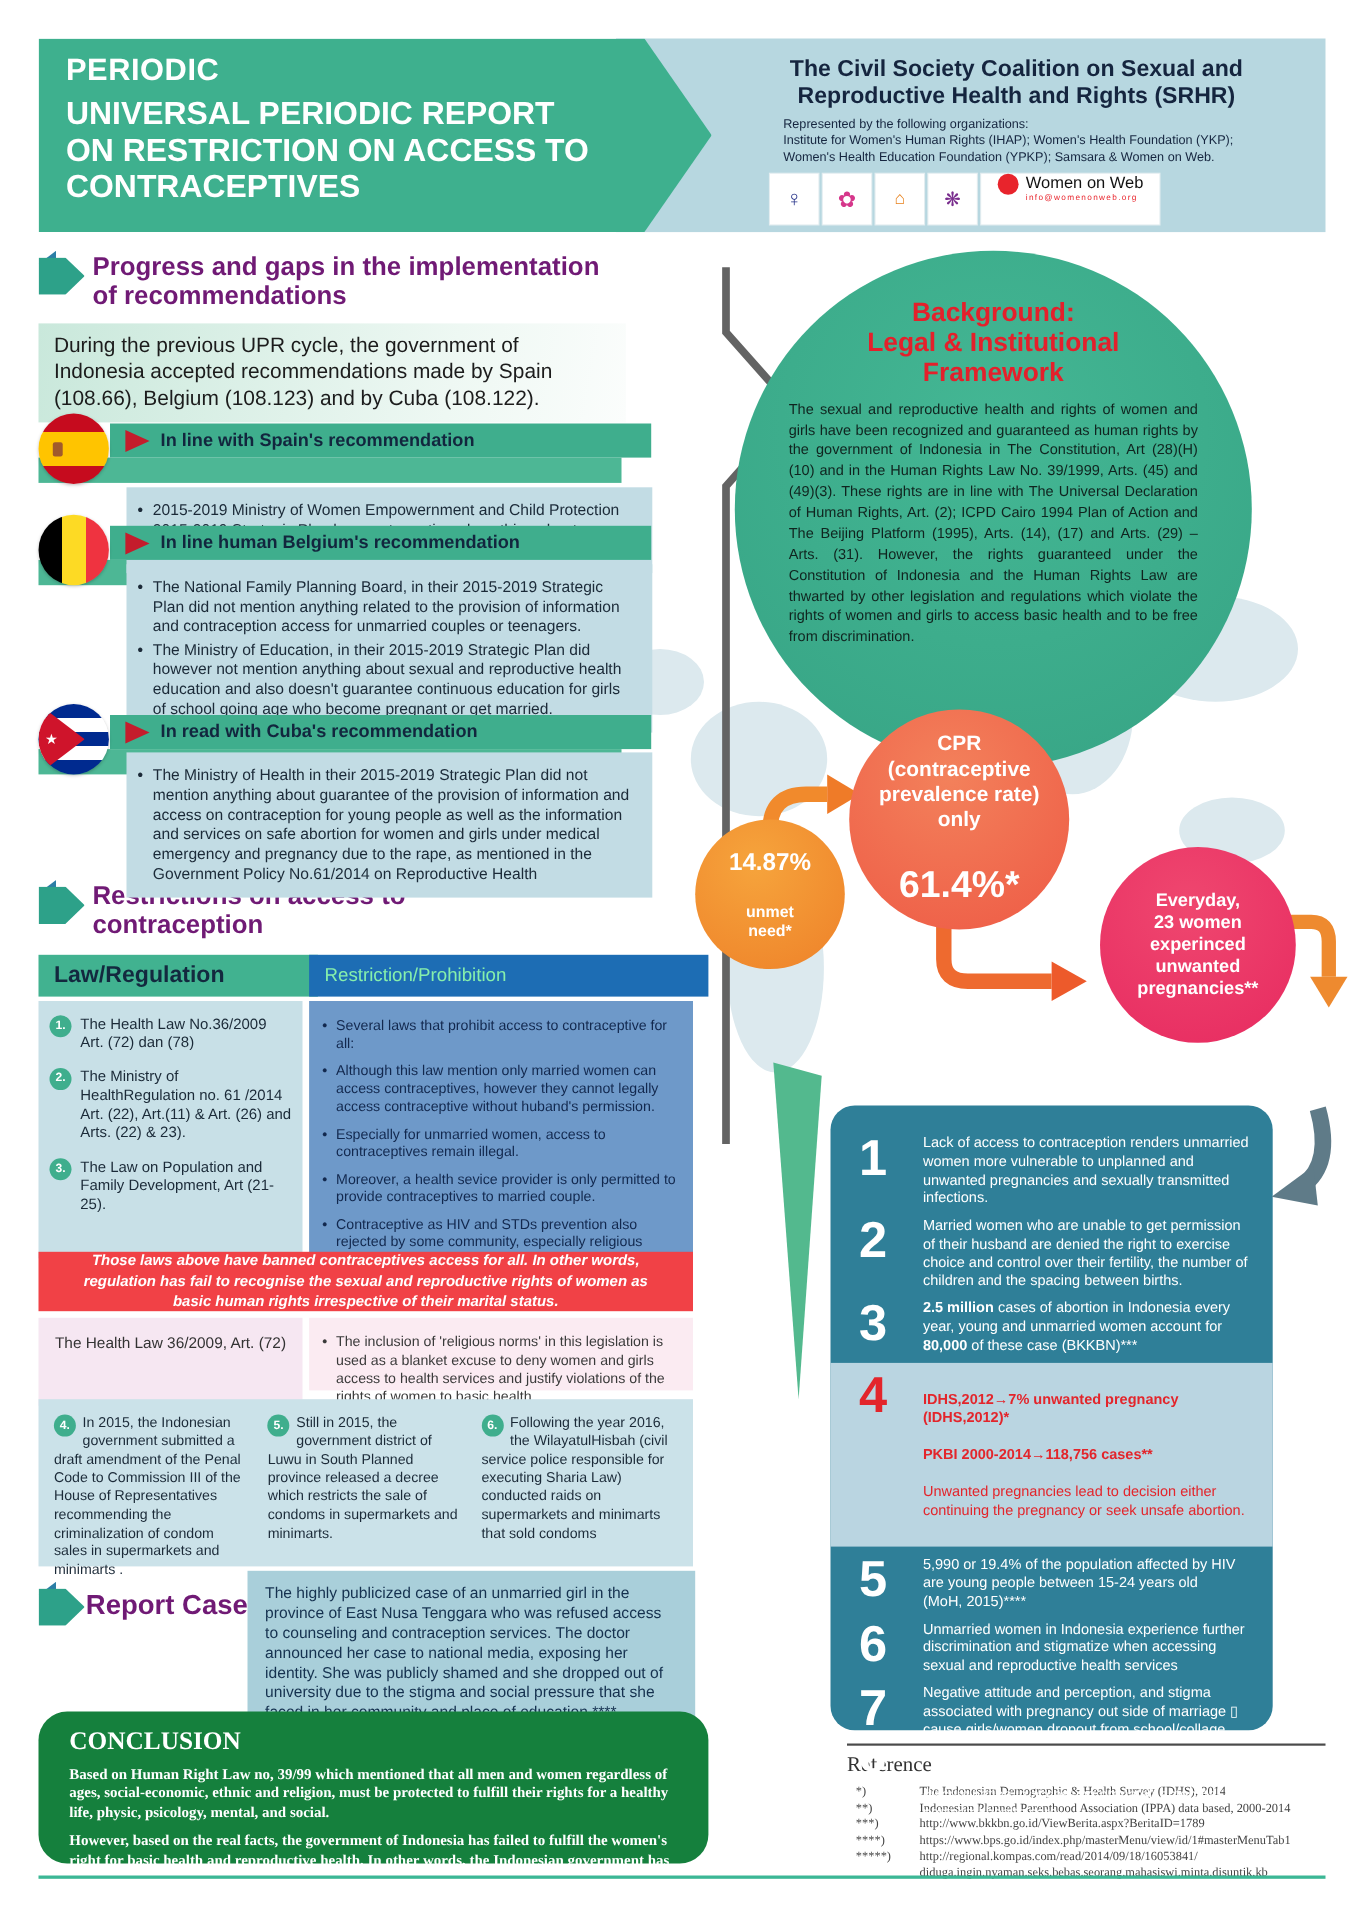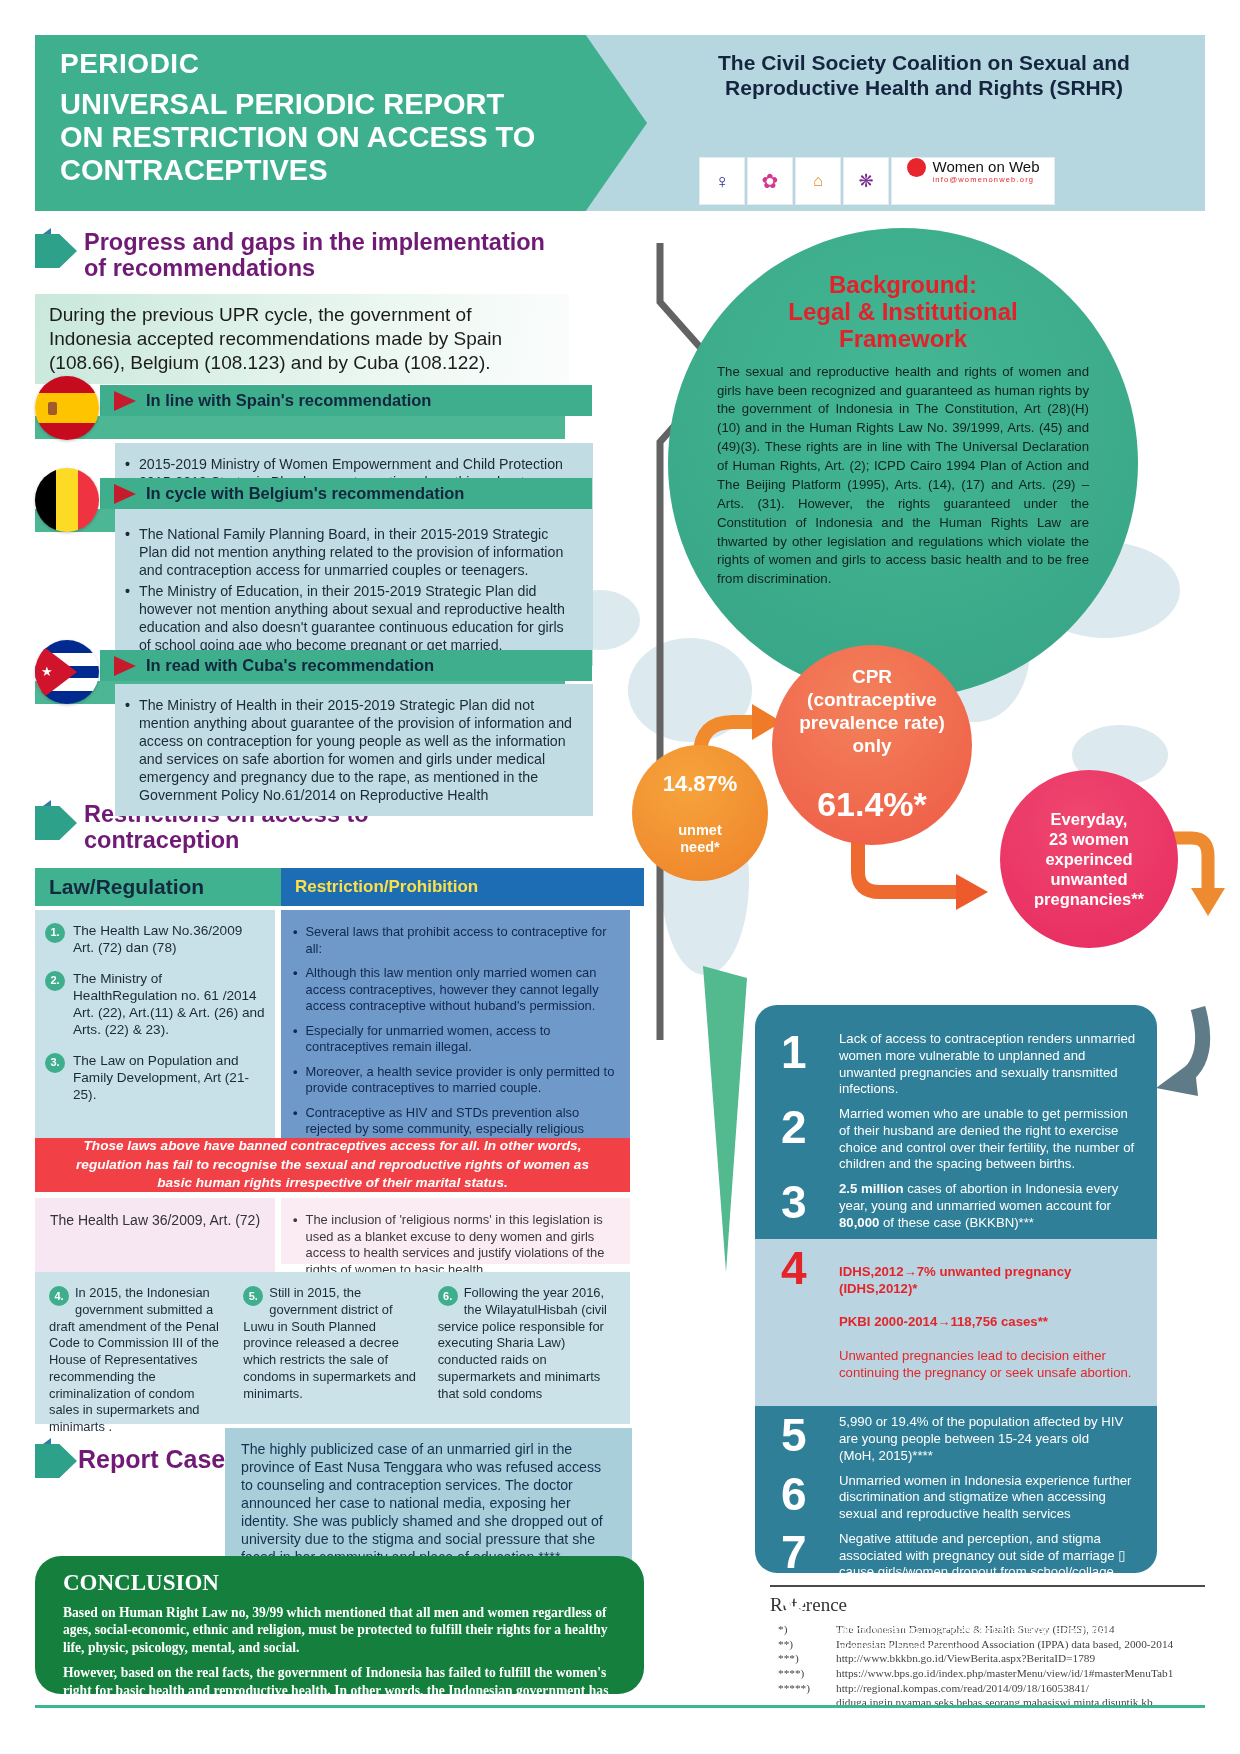--- a/index.html
+++ b/index.html
@@ -51,21 +51,21 @@
   .ban-title{color:#12263e;font-weight:bold;font-size:16.5px;}
   .ban-sub{height:23px;background:#4db795;z-index:1;}
   .rec-box{background:#c2dce4;padding:9px 16px 9px 10px;z-index:2;}
   .bullet-item{display:flex;gap:9px;color:#1b2a38;font-size:14.2px;line-height:1.27;margin:3px 0;}
   .bullet-item .dot{flex:0 0 auto;}
   .bullet-item .dot::before{content:"•";font-weight:bold;}
 
   
   .th-green{background:#41b290;color:#13293f;font-weight:bold;font-size:21px;
             display:flex;align-items:center;padding-left:14px;}
-  .th-blue{background:#1d6db4;color:#fde047;font-weight:bold;font-size:17px;
+  .th-blue{background:#1d6db4;color:#86efac;font-weight:normal;font-size:17px;
            display:flex;align-items:center;padding-left:14px;}
   .cell-left{background:#c8e0e7;padding:12px 10px;}
   .cell-right{background:#6e99c9;padding:10px 12px;}
   .law-item{display:flex;gap:8px;color:#1b2a38;font-size:13.6px;line-height:1.27;margin-bottom:13px;}
   .badge{flex:0 0 auto;width:20px;height:20px;border-radius:50%;background:#3fae8d;color:#fff;
          font-size:11px;font-weight:bold;display:inline-flex;align-items:center;justify-content:center;margin-top:1px;}
   .pro-item{display:flex;gap:8px;color:#12284e;font-size:12.9px;line-height:1.28;margin:4px 0 8px;}
   .pro-item .dot::before{content:"•";font-weight:bold;}
   .red-banner{background:#f14146;color:#fff;font-size:13.6px;font-style:italic;font-weight:bold;
               display:flex;align-items:center;justify-content:center;text-align:center;padding:0 30px;line-height:1.35;}
@@ -139,20 +139,23 @@
 
   <svg style="z-index:2;">
     <polyline points="660,243 660,302 722,372 660,442 660,1040" fill="none" stroke="#636363" stroke-width="7"></polyline>
   </svg>
 
   <div class="abs hdr-blue"></div>
   <div class="abs hdr-green"></div>
   <div class="abs factsheet" style="z-index:6;">PERIODIC</div>
   <div class="abs doc-title" style="z-index:6;">UNIVERSAL PERIODIC REPORT ON RESTRICTION ON ACCESS TO CONTRACEPTIVES</div>
   <div class="abs coalition">The Civil Society Coalition on Sexual and Reproductive Health and Rights (SRHR)</div>
+  <div class="abs represented pre">Represented by the following organizations:
+Institute for Women's Human Rights (IHAP); Women's Health Foundation (YKP);
+Women's Health Education Foundation (YPKP); Samsara &amp; Women on Web.</div>
 
   <div class="abs logo-tile" style="left:700px;width:44px;">
     <span style="color:#28348a;font-size:20px;font-weight:bold;">♀</span>
   </div>
   <div class="abs logo-tile" style="left:748px;width:44px;">
     <span style="color:#d6368b;font-size:20px;">✿</span>
   </div>
   <div class="abs logo-tile" style="left:796px;width:44px;">
     <span style="color:#e8821e;font-size:16px;font-weight:bold;">⌂</span>
   </div>
@@ -186,21 +189,21 @@
   </div>
   <div class="abs rec-box" style="left:115px;top:443px;width:452px;">
     <div class="bullet-item">
         <span class="dot"></span>
       <span>2015-2019 Ministry of Women Empowernment and Child Protection 2015-2019 Strategic Plan have not mentioned anything about abolishing the 389 policies.</span>
       </div>
   </div>
 
   <div class="abs ban-main" style="left:100px;top:478px;width:492px;">
     <span class="ban-tri"></span>
-    <span class="ban-title">In cycle with Belgium's recommendation</span>
+    <span class="ban-title">In line human Belgium's recommendation</span>
   </div>
   <div class="abs ban-sub" style="left:35px;top:509px;width:530px;"></div>
   <div class="abs flag belgium" style="left:35px;top:468px;"></div>
   <div class="abs rec-box" style="left:115px;top:513px;width:452px;">
     <div class="bullet-item">
         <span class="dot"></span>
       <span>The National Family Planning Board, in their 2015-2019 Strategic Plan did not mention anything related to the provision of information and contraception access for unmarried couples or teenagers.</span>
       </div>
     <div class="bullet-item">
         <span class="dot"></span>

